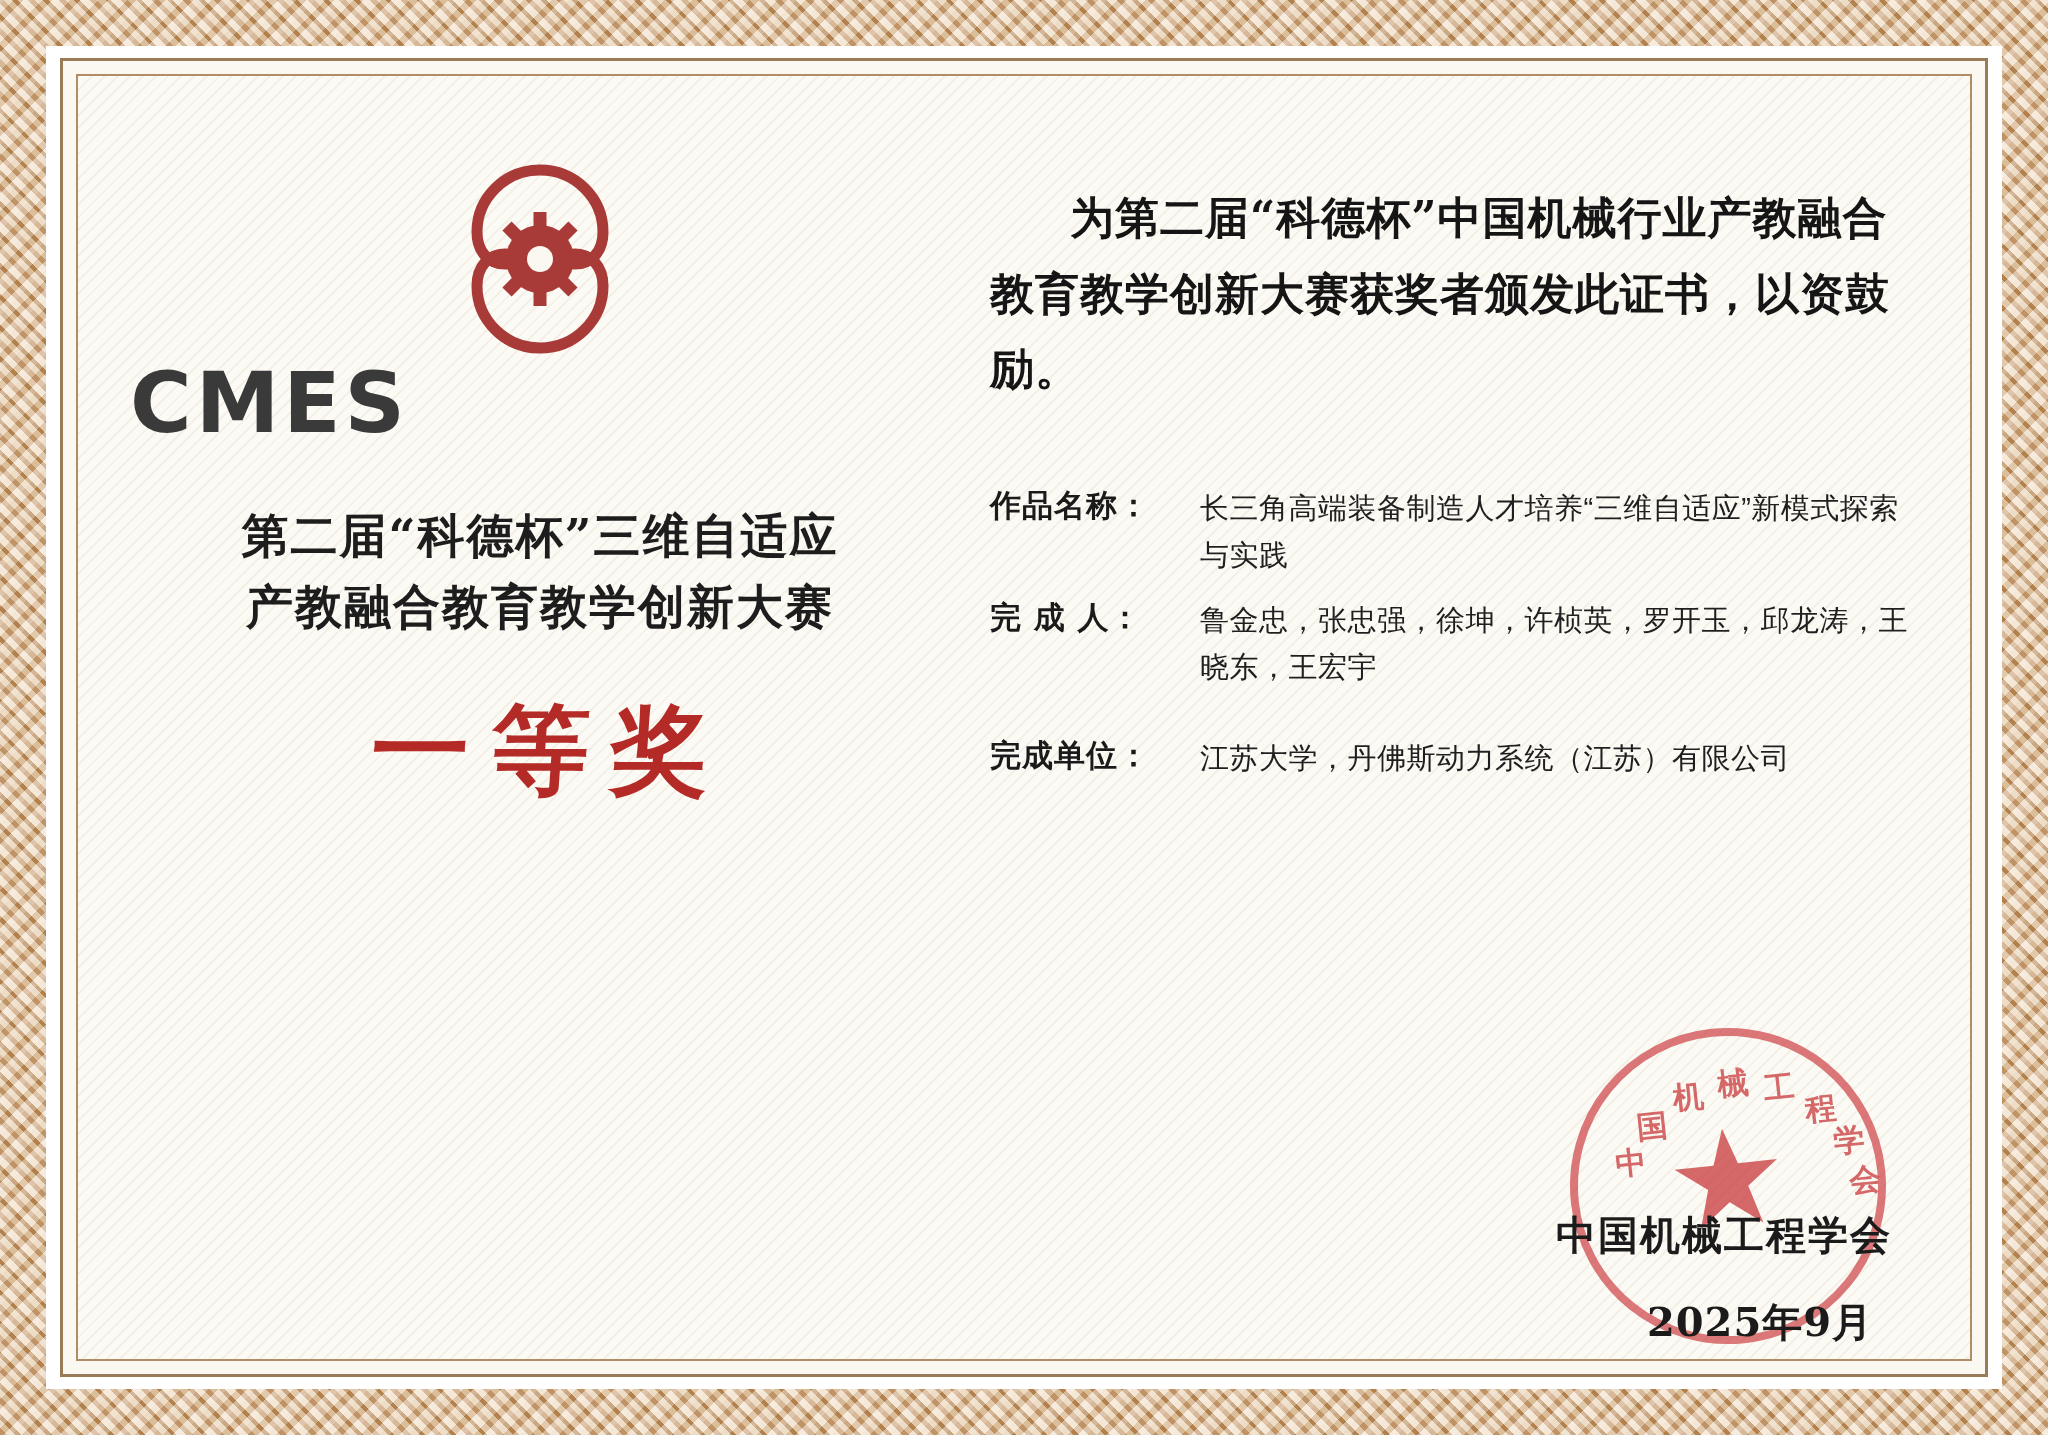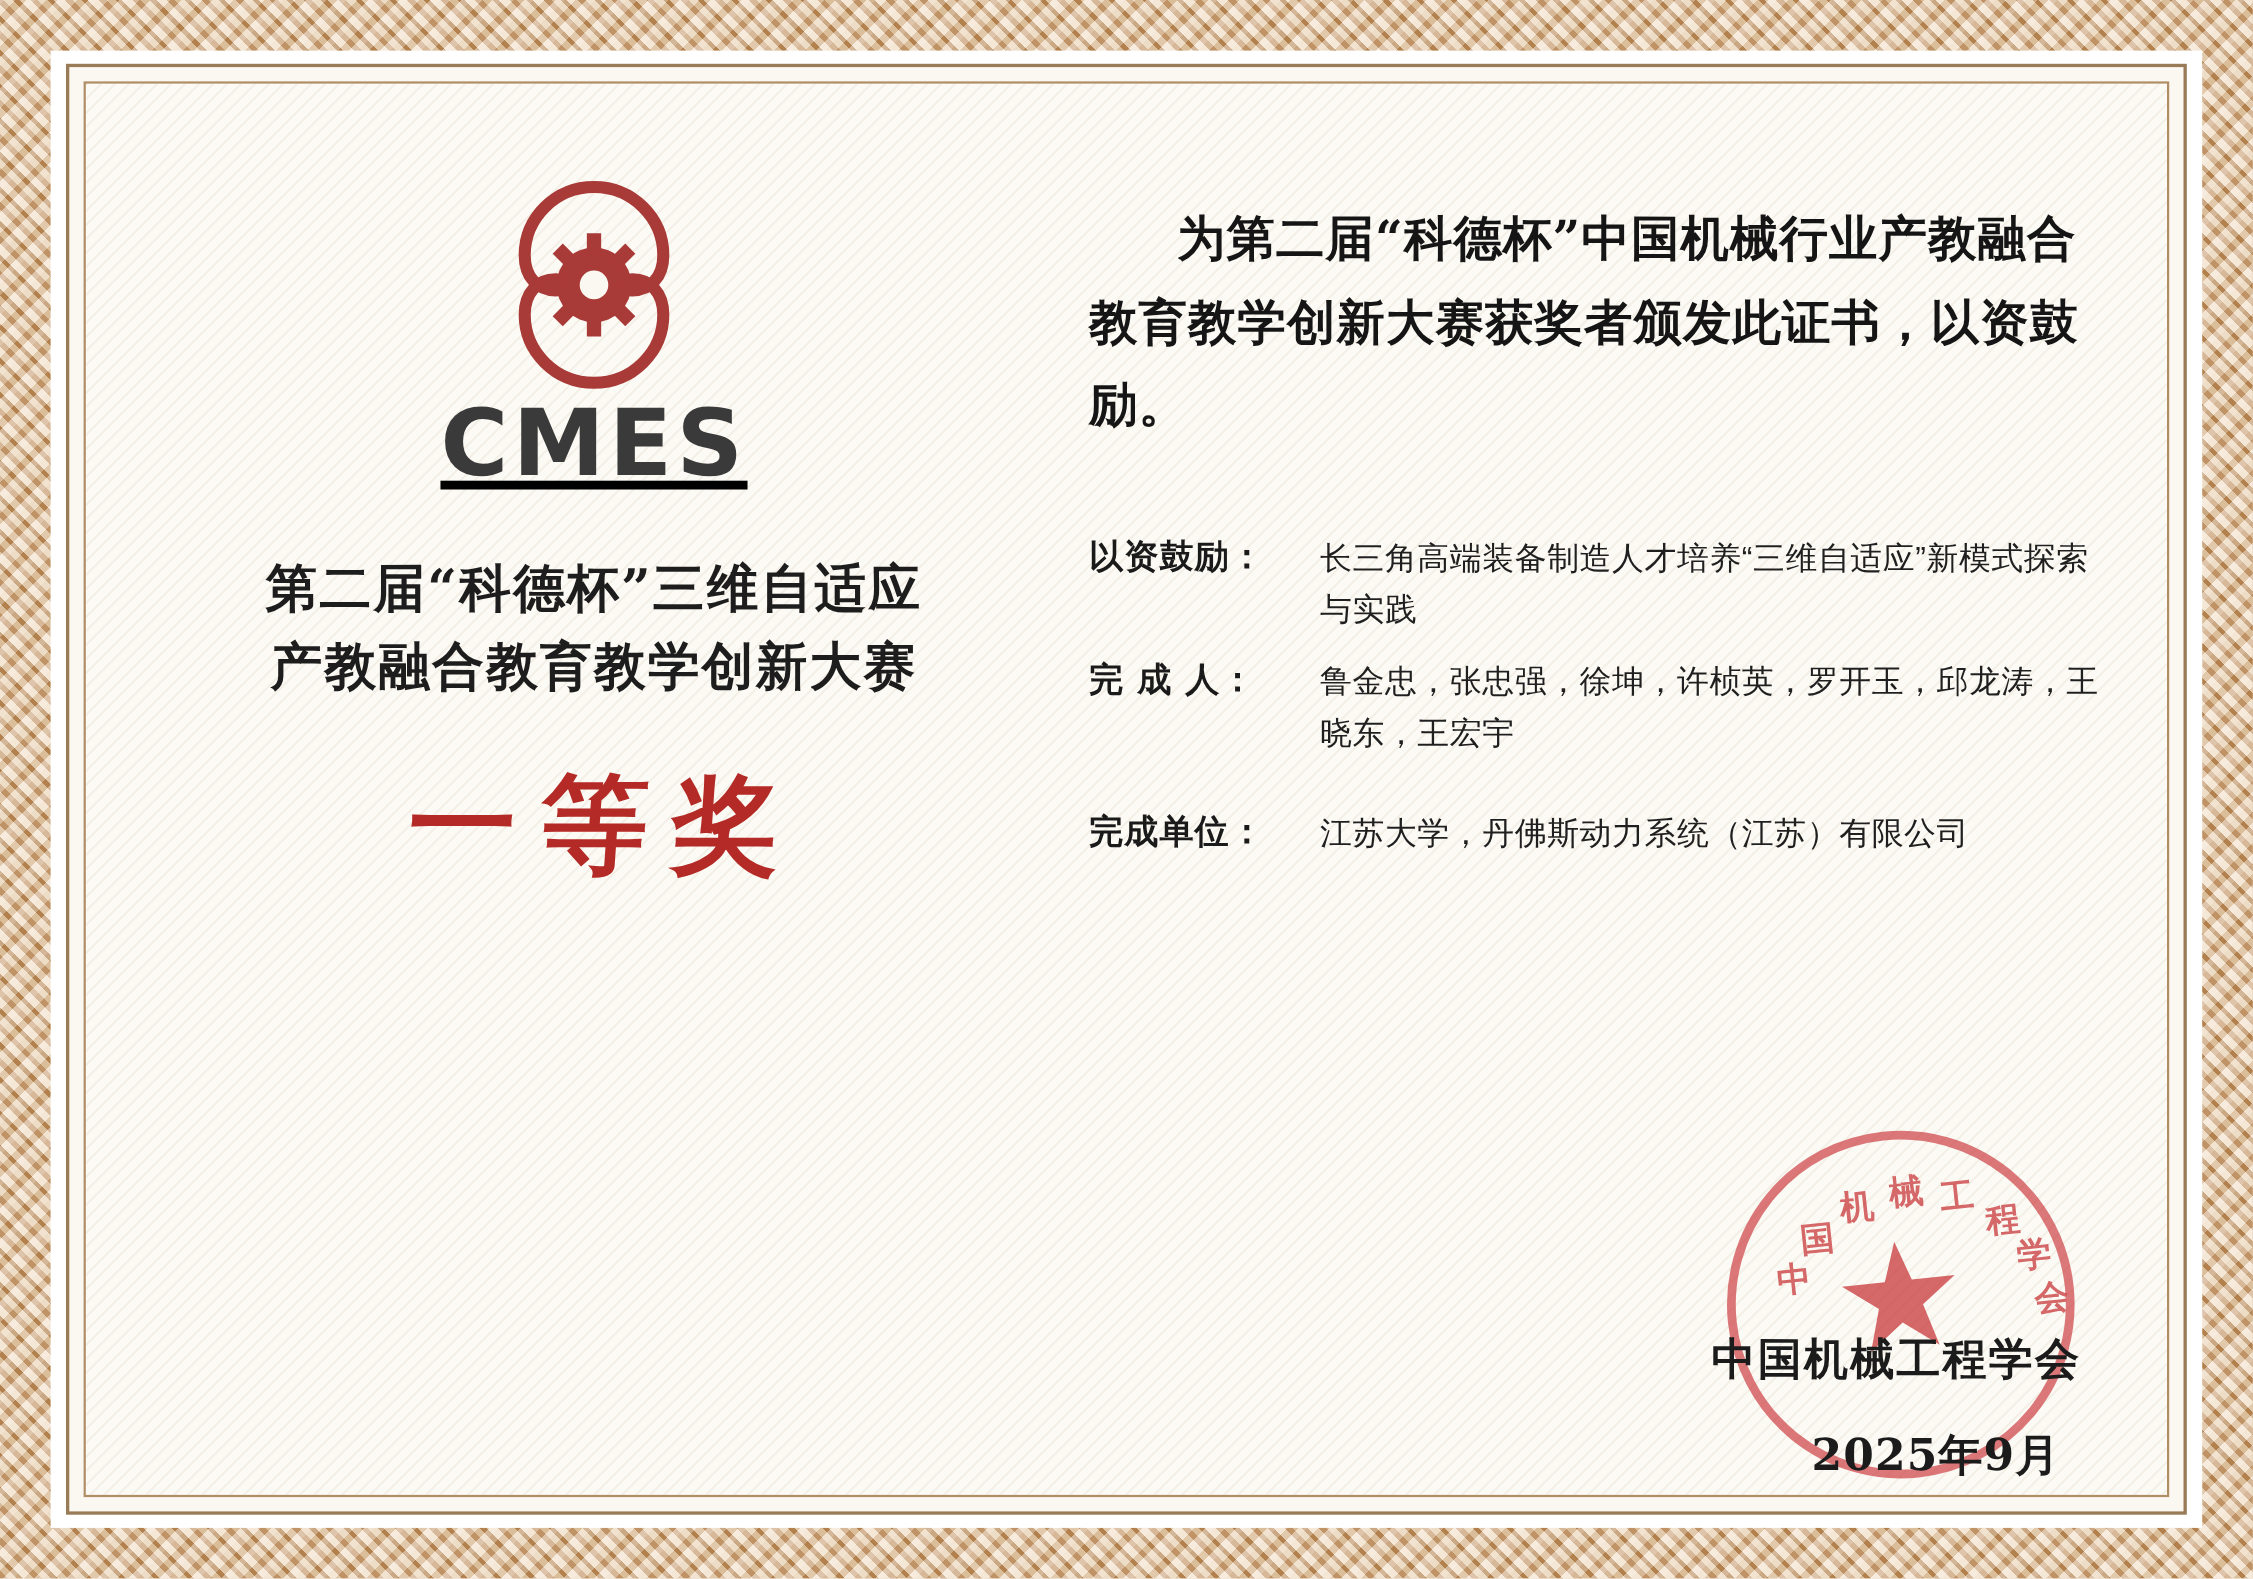--- a/index.html
+++ b/index.html
@@ -98,23 +98,22 @@
   .left-col {
     position: absolute;
     left: 40px;
     top: 56px;
     width: 820px;
     text-align: center;
   }
 
   .logo-wrap {
     width: 100%;
-    text-align: center;
+    text-align: left;
     padding-top: 8px;
-    text-decoration: underline;
   }
   .logo-mark {
     width: 230px;
     height: 215px;
     margin: 0 auto;
     display: block;
   }
   .logo-text {
     font-family: "DejaVu Sans", "Liberation Sans", sans-serif;
     font-weight: bold;
@@ -326,21 +325,21 @@
       <div class="prize-word">一等奖</div>
     </div>
 
     <div class="right-col">
 
       <div class="statement">为第二届“科德杯”中国机械行业产教融合教育教学创新大赛获奖者颁发此证书，以资鼓励。</div>
 
       <div class="fields">
 
         <div class="field-row">
-          <div class="field-label">以资鼓励：</div>
+          <div class="field-label">作品名称：</div>
           <div class="field-value">长三角高端装备制造人才培养“三维自适应”新模式探索与实践</div>
         </div>
 
         <div class="field-row">
           <div class="field-label">完 成 人：</div>
           <div class="field-value">鲁金忠，张忠强，徐坤，许桢英，罗开玉，邱龙涛，王晓东，王宏宇</div>
         </div>
 
         <div class="field-row spaced">
           <div class="field-label">完成单位：</div>

